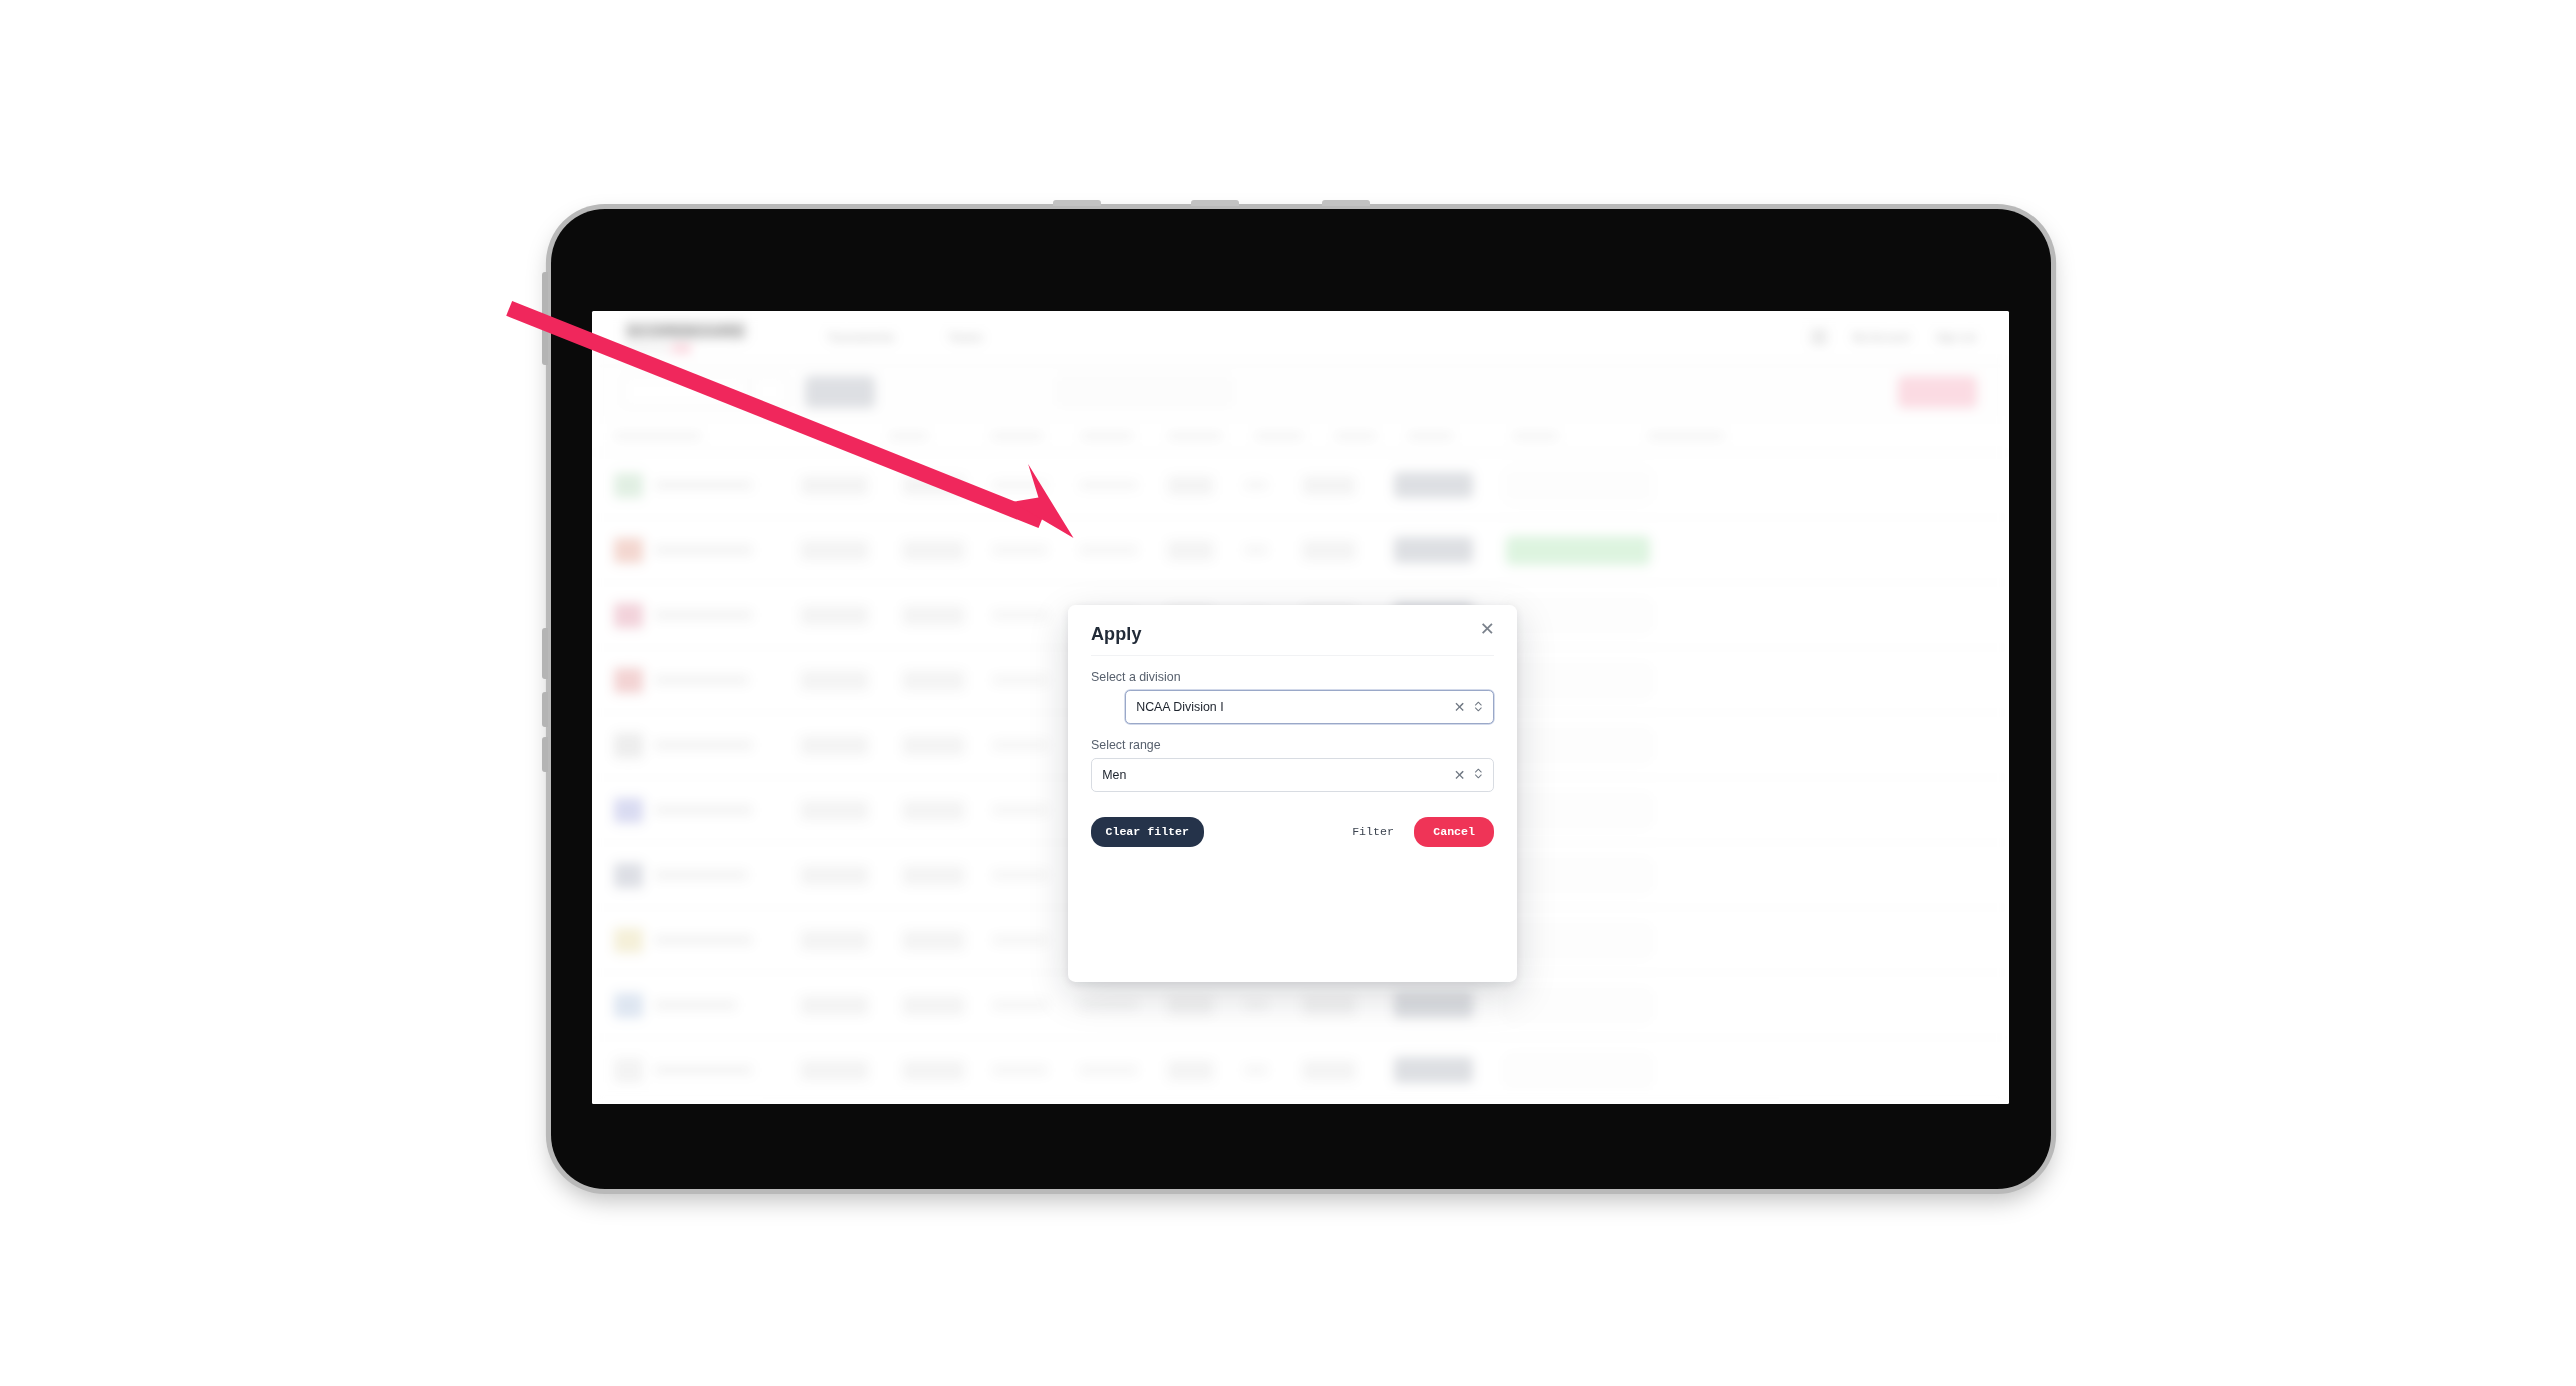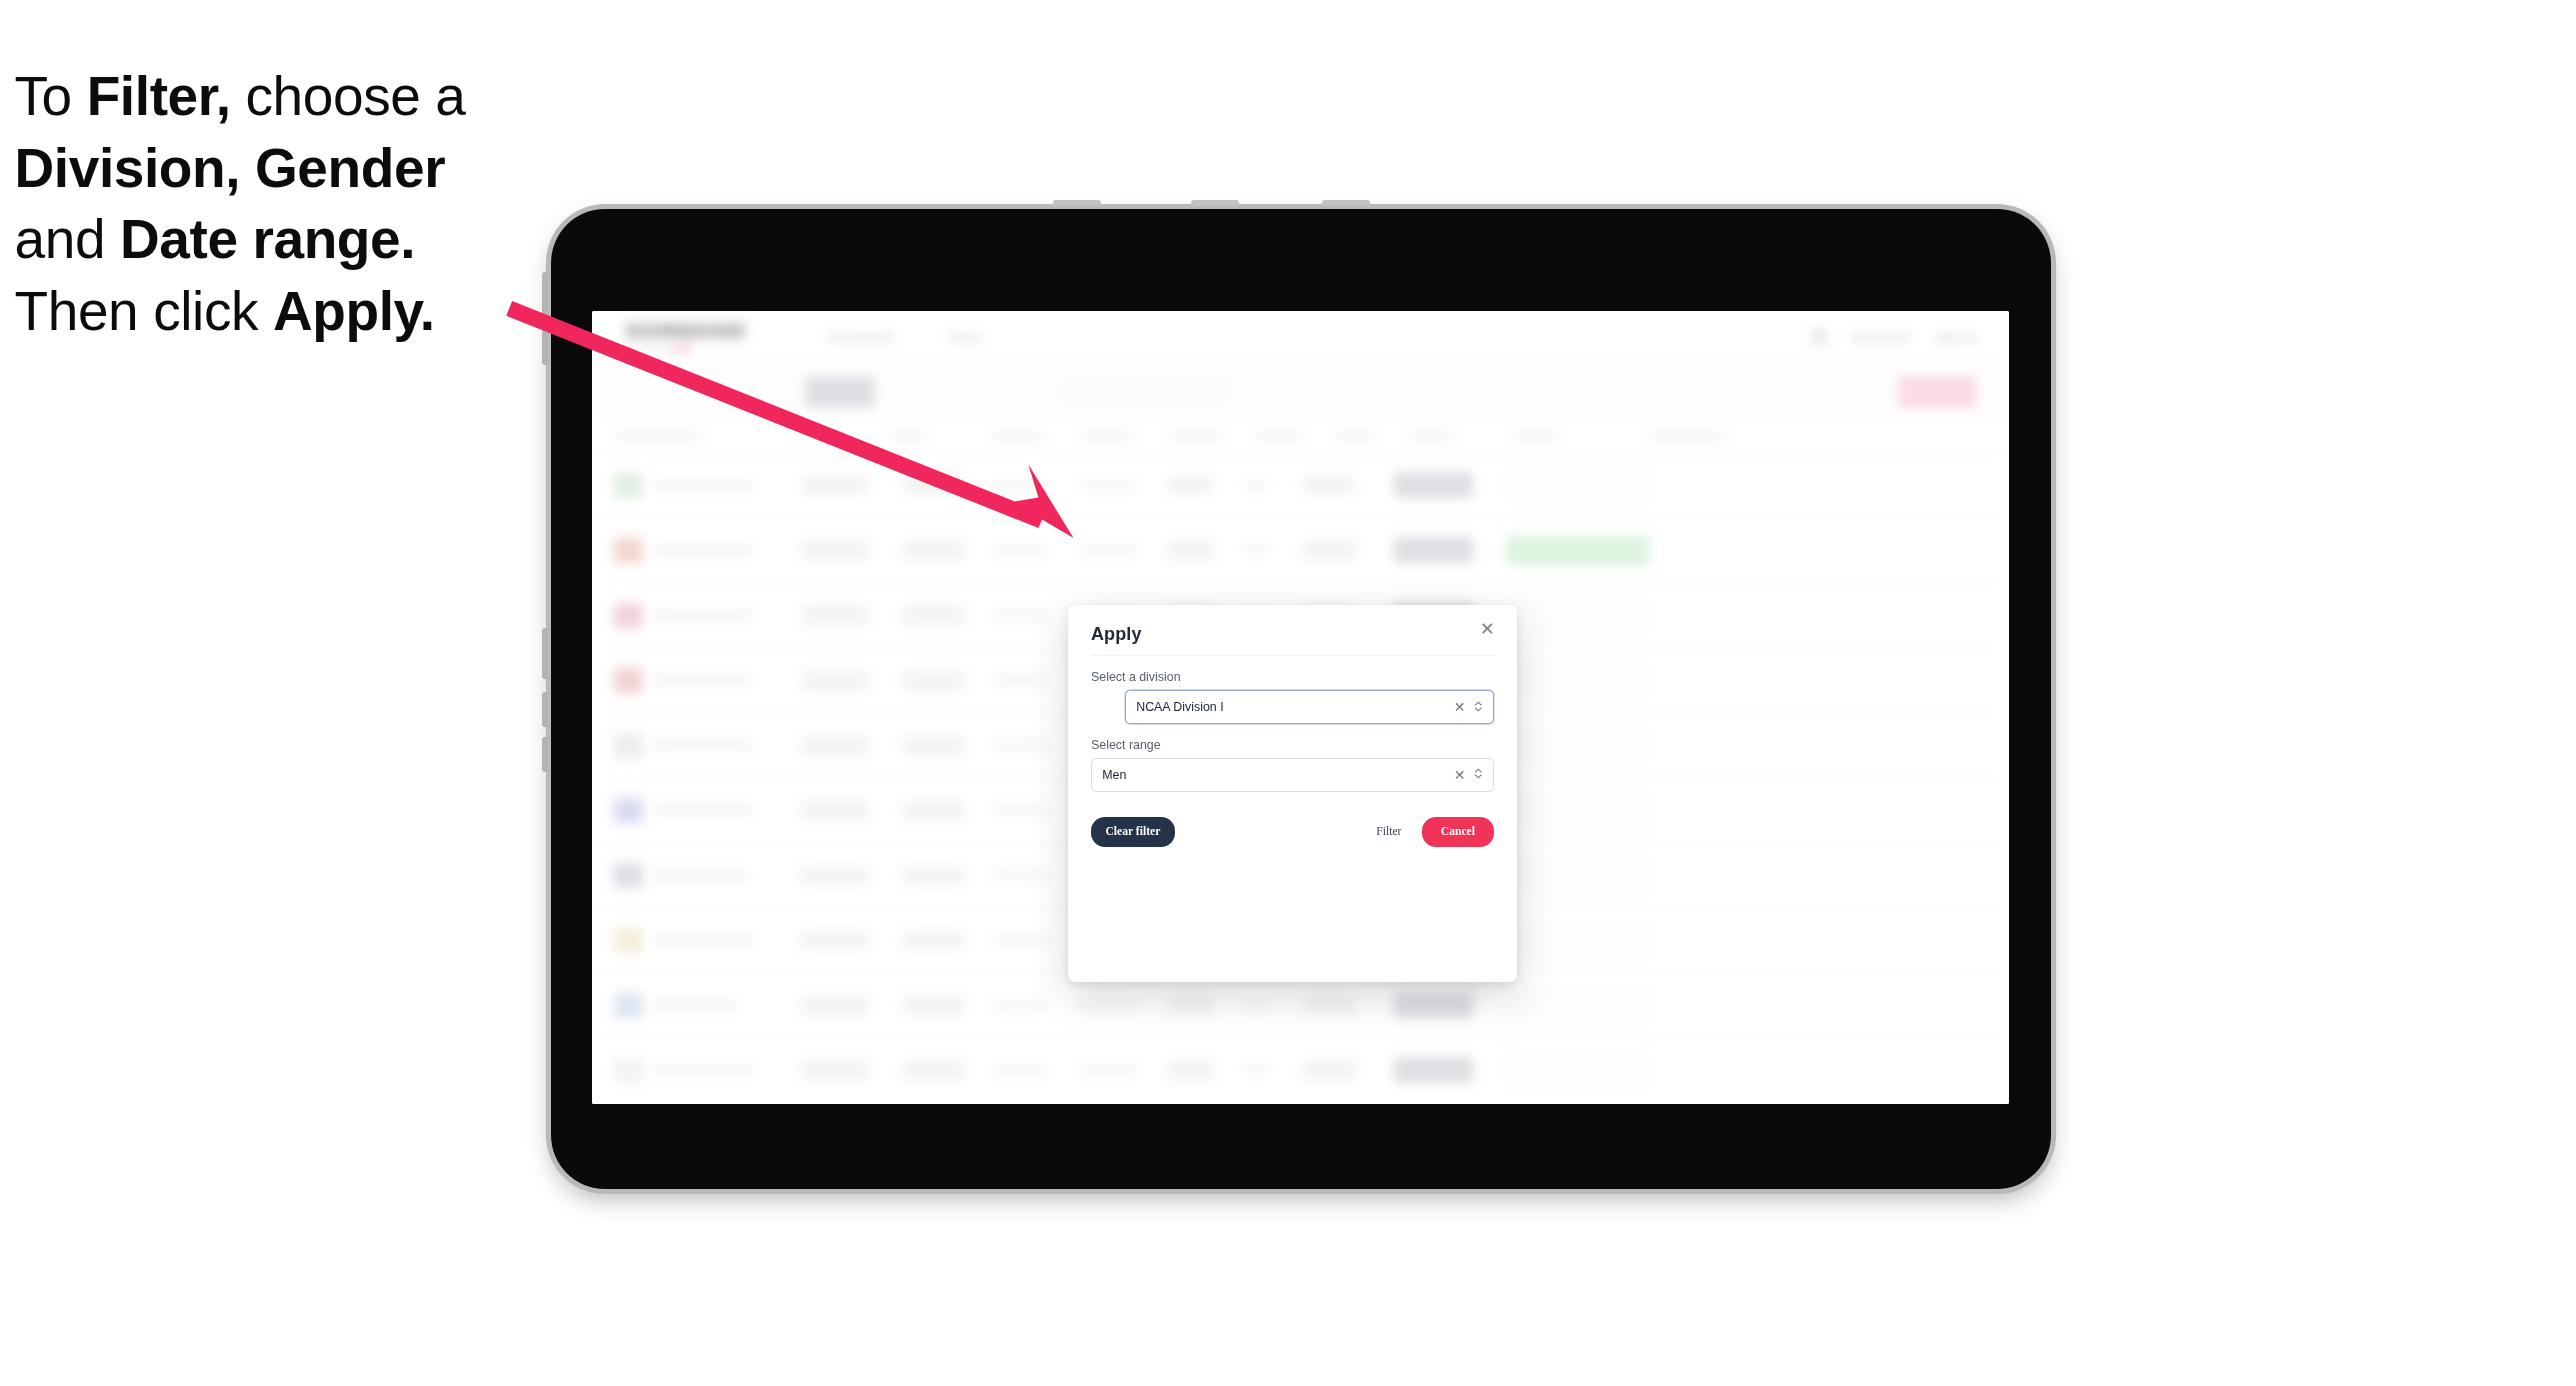--- a/index.html
+++ b/index.html
@@ -226,21 +226,21 @@
   .field-ctl.date { gap: 8.7px; }
   .cal-ico { width: 14px; height: 14px; flex: none; color: #1d232d; }
   .date-ph { font-size: 12.4px; color: #1d232d; }
 
   .modal-actions {
     margin-top: 25px;
     display: flex; align-items: center;
   }
   .btn {
     border: none; cursor: pointer;
-    font-family: Liberation Serif, serif;
+    font-family: Liberation Mono, monospace;
     border-radius: 14px;
   }
   .btn-clear {
     background: #25334a; color: #ffffff;
     font-size: 11.6px; font-weight: 600;
     padding: 8.7px 14.5px;
   }
   .btn-cancel {
     margin-left: auto; background: none; color: #3c4450;
     font-size: 11.6px; padding: 8.7px 10.2px;
@@ -252,34 +252,20 @@
   }
 
   
   #arrow { position: absolute; left: 0; top: 0; width: 2576px; height: 1386px; pointer-events: none; }
 </style>
 </head>
 <body>
 
 <div id="stage">
 
-  <div id="instructions">
-    <span class="ln">
-      <span>To </span><b>Filter,</b><span> choose a</span>
-    </span>
-    <span class="ln">
-      <b>Division, Gender</b>
-    </span>
-    <span class="ln">
-      <span>and </span><b>Date range.</b>
-    </span>
-    <span class="ln">
-      <span>Then click </span><b>Apply.</b>
-    </span>
-  </div>
 
   <div id="tablet">
     <div class="side-btn power"></div>
     <div class="side-btn vol-a"></div>
     <div class="side-btn vol-b"></div>
     <div class="side-btn vol-c"></div>
     <div class="top-btn a"></div>
     <div class="top-btn b"></div>
     <div class="top-btn c"></div>
 

